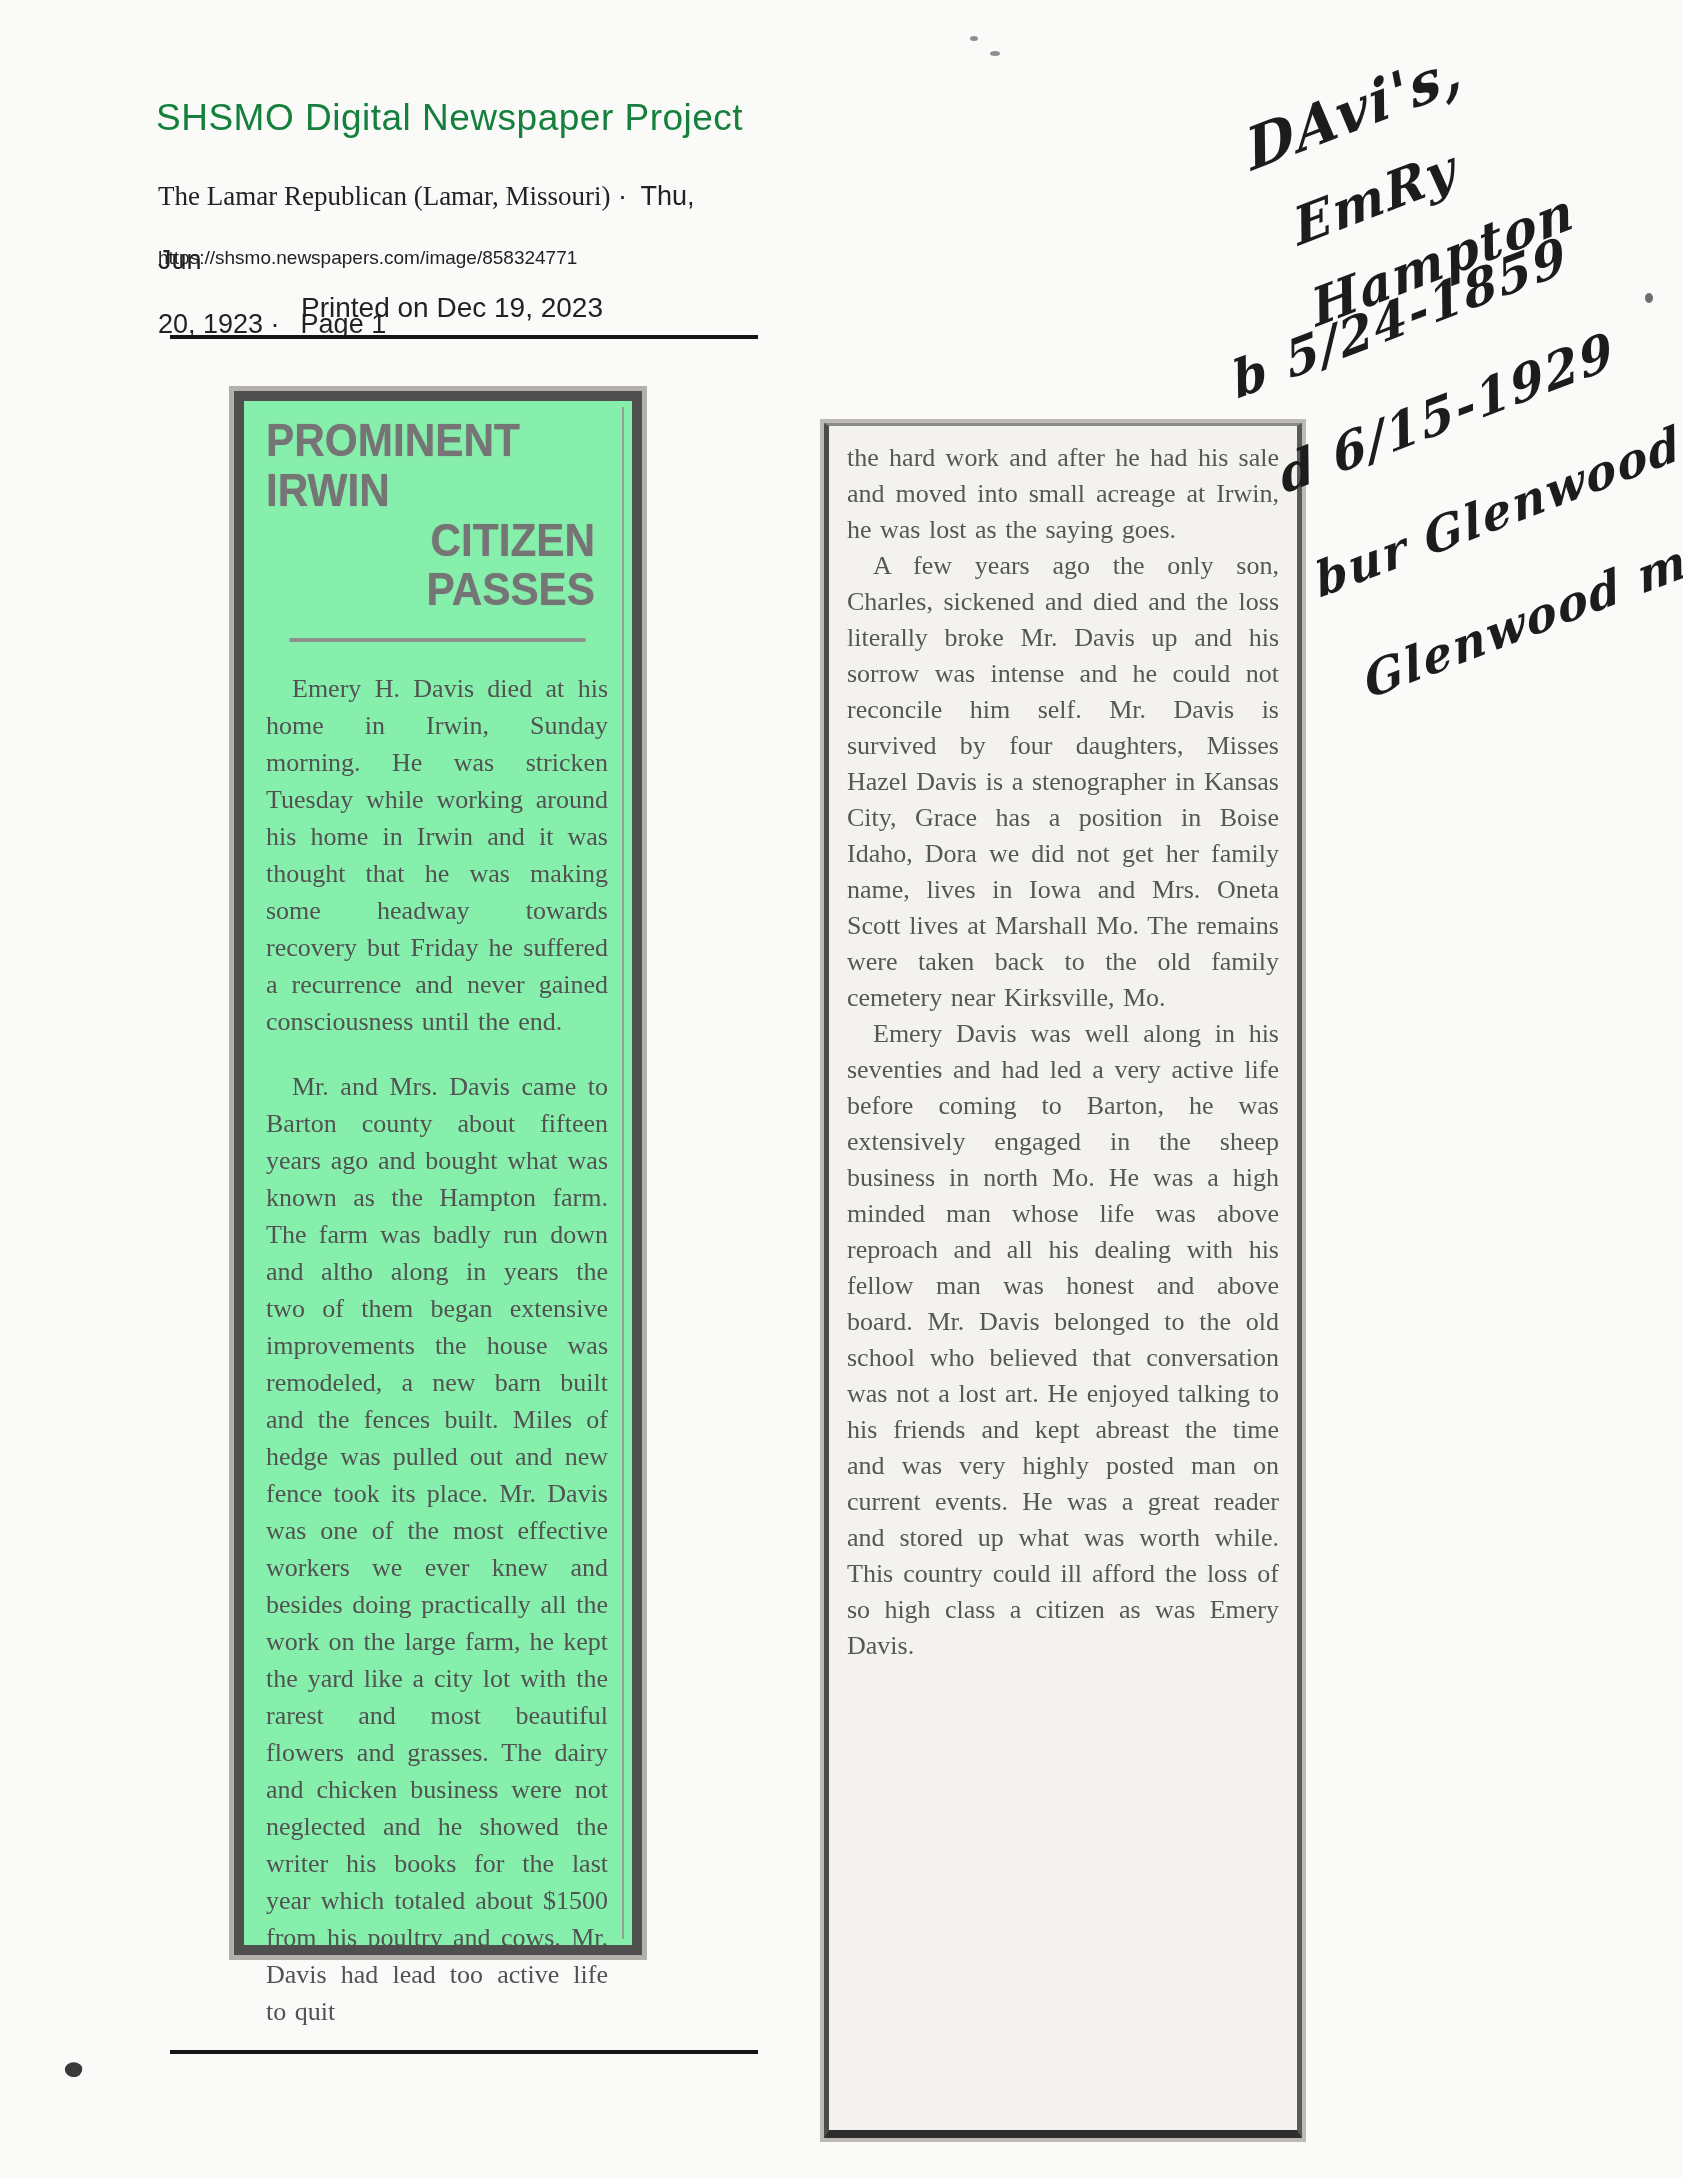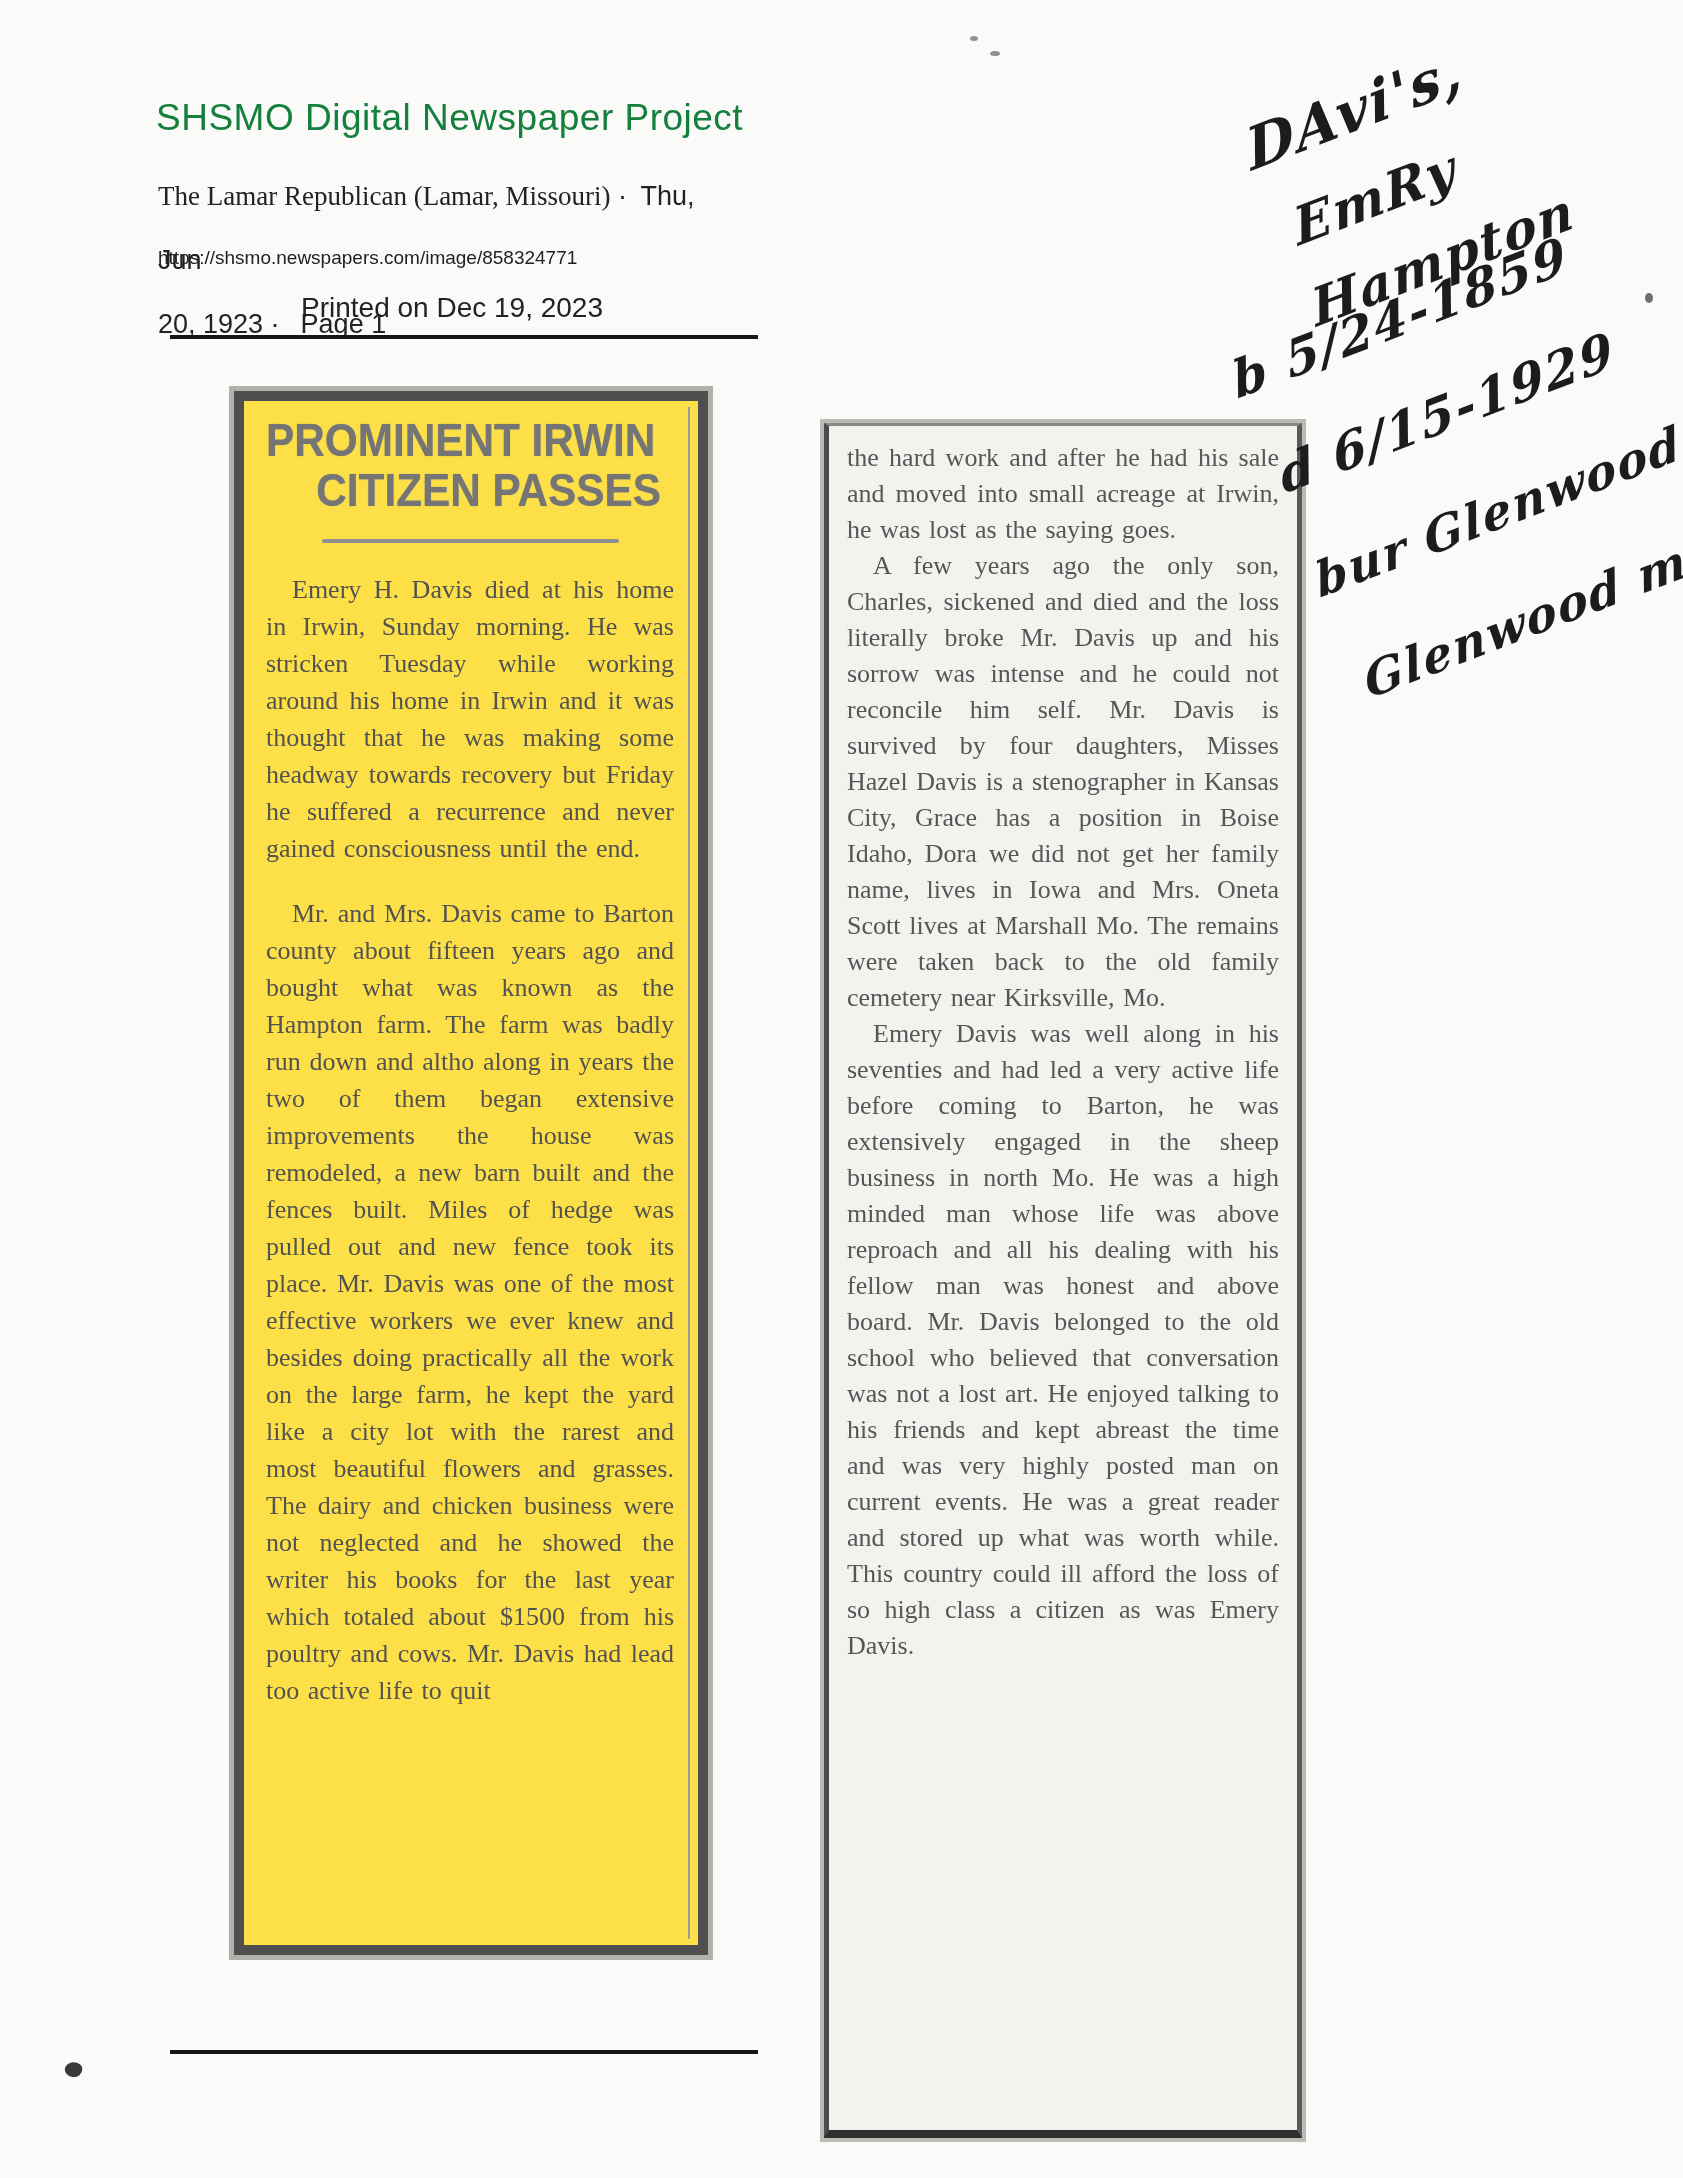--- a/index.html
+++ b/index.html
@@ -30,22 +30,22 @@
   .rule-top{top:335px;}
   .rule-bottom{top:2050px;}
   
   .clip{position:absolute;box-sizing:border-box;}
   .clip-body p{
     margin:0;font-family:"Liberation Serif",serif;font-size:26px;
     color:#525252;text-align:justify;word-spacing:2px;
   }
   
   #clip-left{
-    left:234px;top:391px;width:474px;height:1564px;
-    border:10px solid #4f4f4f;background:#fde047;
+    left:234px;top:391px;width:408px;height:1564px;
+    border:10px solid #4f4f4f;background:#86efac;
     box-shadow:0 0 0 5px #b3b0ab;
     padding:14px 24px 18px 22px;
   }
   #clip-left .colrule{
     position:absolute;top:6px;bottom:6px;right:8px;width:2px;background:#9b9b9b;
   }
   .headline{
     font-family:"Liberation Sans",sans-serif;font-weight:700;color:#757575;
     font-size:47px;line-height:1.06;letter-spacing:0px;
     transform:scaleX(.9);transform-origin:left top;width:111%;

